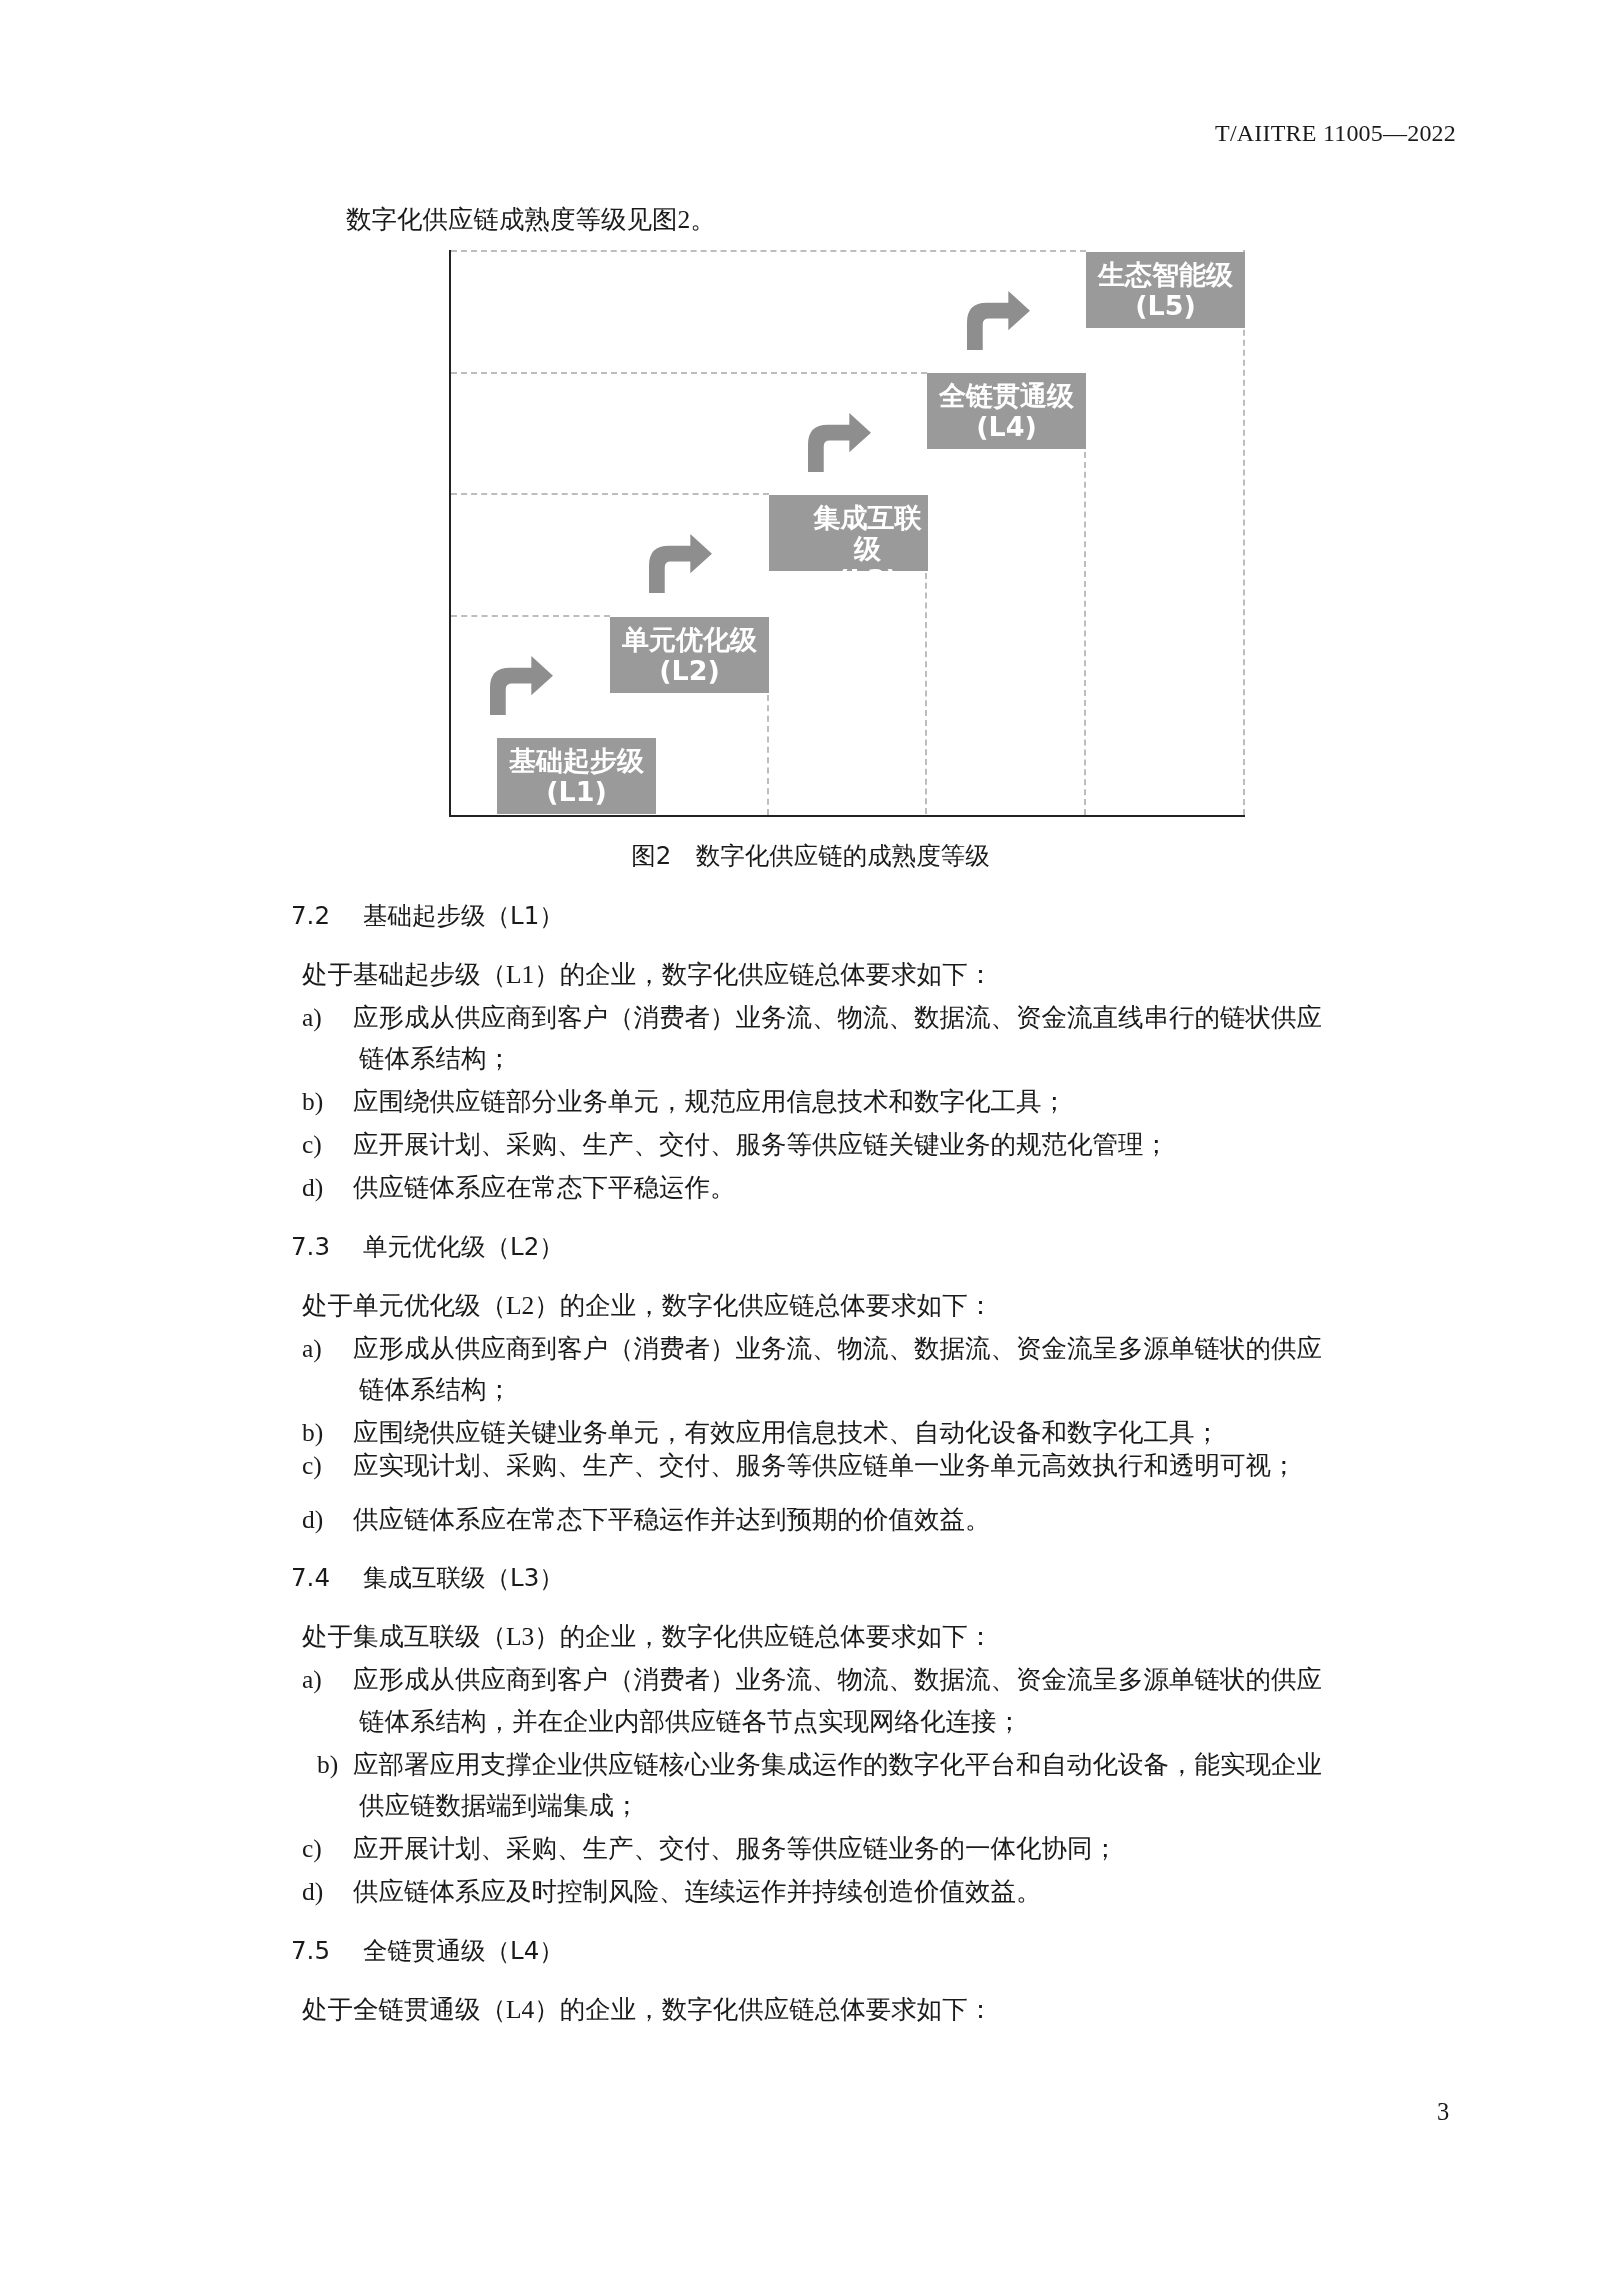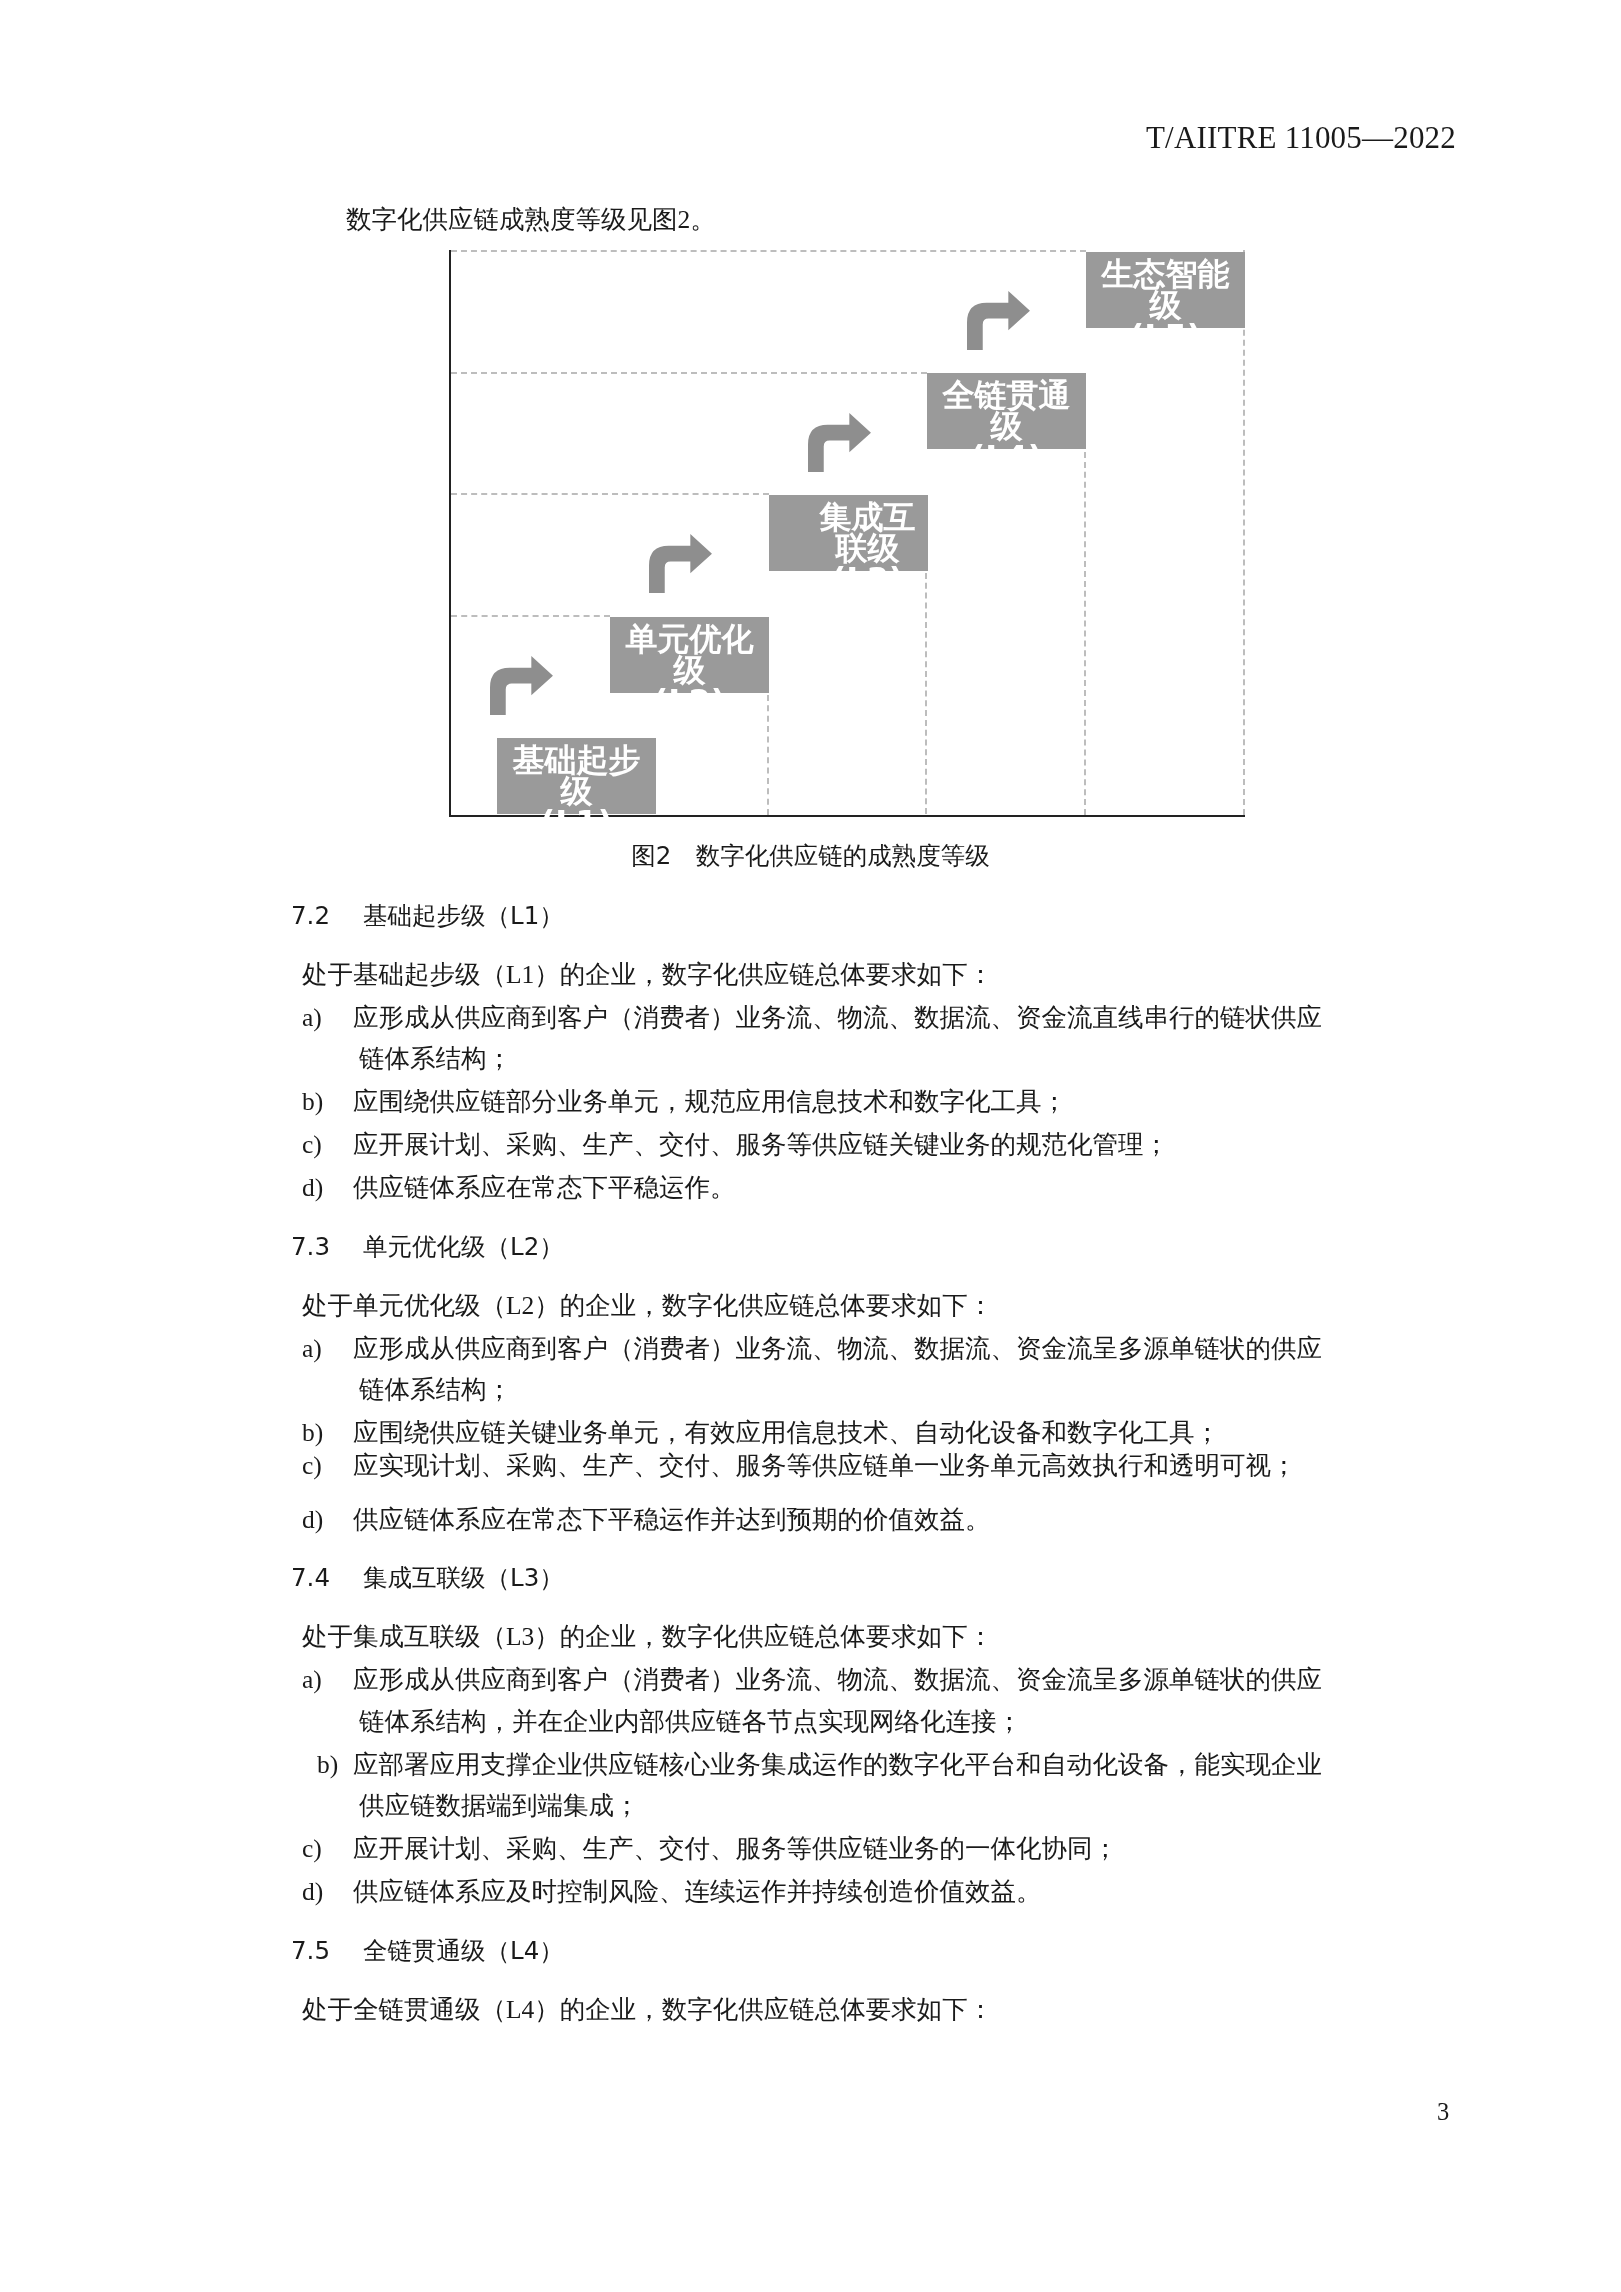--- a/index.html
+++ b/index.html
@@ -1,30 +1,30 @@
 <!DOCTYPE html>
 <html><head>
 <meta charset="utf-8">
 <style>
   html, body { margin:0; padding:0; background:#ffffff; }
   body { width:1621px; height:2293px; position:relative; overflow:hidden;
          font-family:"Liberation Serif","DejaVu Serif",serif; color:#1a1a1a; }
   .abs { position:absolute; }
-  .header-id { right:165px; top:120px; font-size:31px; letter-spacing:0.2px; }
+  .header-id { right:165px; top:120px; font-size:24px; letter-spacing:0.2px; }
   .p { font-size:25.5px; line-height:43px; white-space:nowrap; }
   .intro { left:346px; top:198px; }
   
   .diagram { left:449px; top:250px; width:796px; height:567px; }
   .diagram .frame-left { position:absolute; left:0; top:0; width:2px; height:567px; background:#222; }
   .diagram .frame-bottom { position:absolute; left:0; top:565px; width:796px; height:2px; background:#222; }
   .hdash { position:absolute; height:0; border-top:2px dashed #bdbdbd; }
   .vdash { position:absolute; width:0; border-left:2px dashed #bdbdbd; }
   .level-box { position:absolute; width:159px; height:76px; background:#9a9a9a; color:#fff;
                font-family:"DejaVu Sans","Liberation Sans",sans-serif; font-weight:bold;
-               text-align:center; font-size:32px; line-height:31px; padding-top:6.9px; box-sizing:border-box; }
+               text-align:center; font-size:27px; line-height:31px; padding-top:6.9px; box-sizing:border-box; }
   .level-box span { display:block; }
   .arrow { position:absolute; width:69px; height:61px; }
   .caption { left:0; width:1621px; text-align:center; top:839px; font-size:24.5px;
              font-family:"DejaVu Sans","Liberation Sans",sans-serif; }
   .sec-h { font-family:"DejaVu Sans","Liberation Sans",sans-serif; font-size:24.5px; left:243px; }
   .sec-h .num { display:inline-block; width:72px;margin-left:48px; }
   .body-line { left:302px; }
   .item { left:302px; }
   .item .lbl { display:inline-block; width:51px; }
   .cont { left:359px; }

